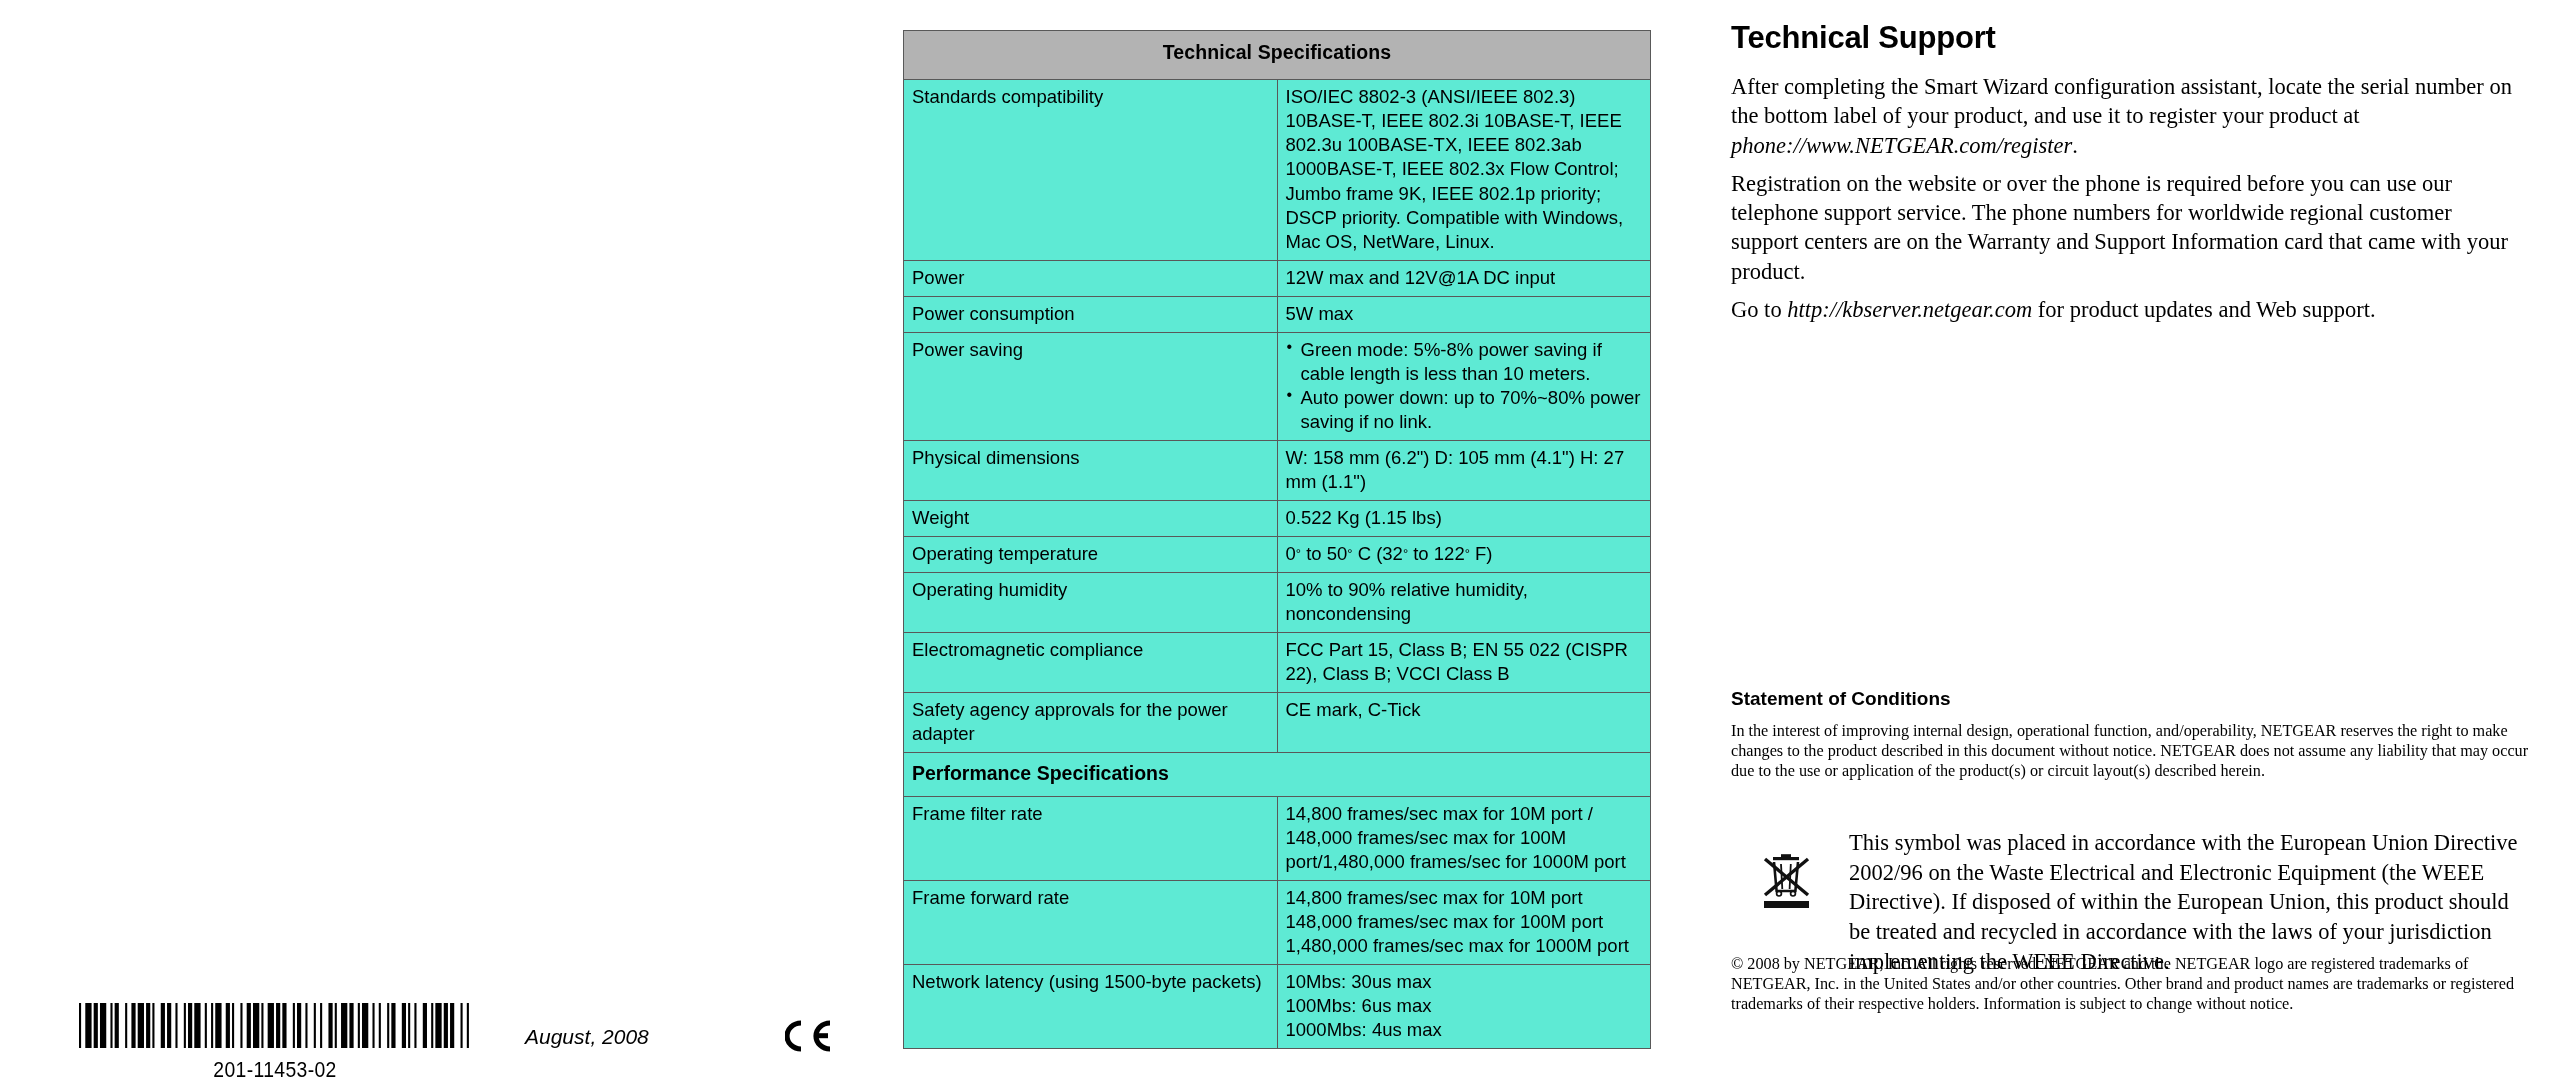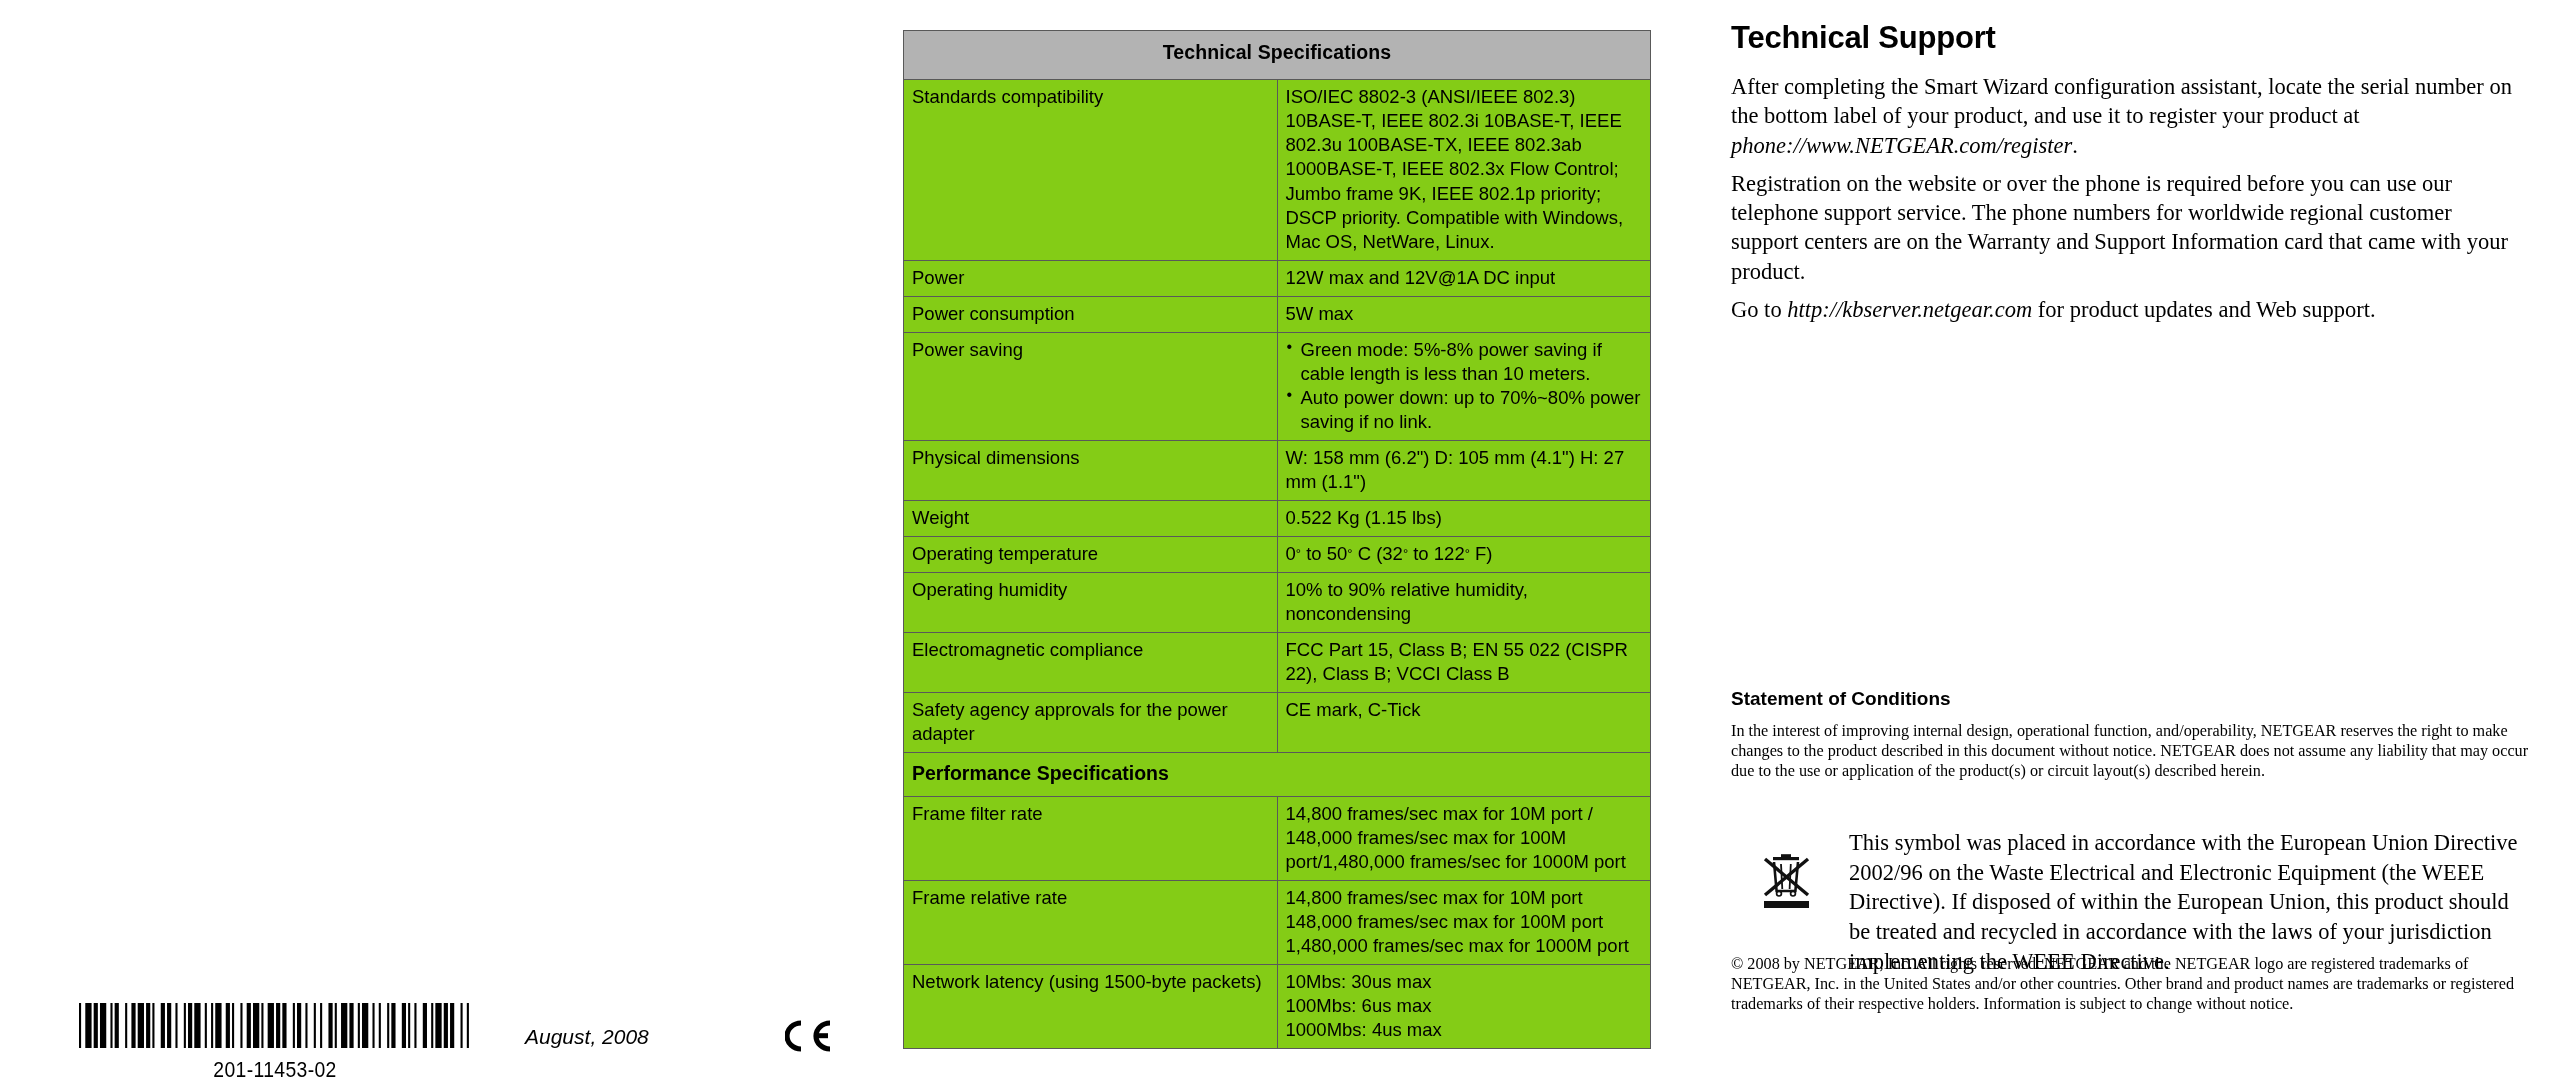--- a/index.html
+++ b/index.html
@@ -28,21 +28,21 @@
     width: 100%;
     table-layout: fixed;
     font-family: "Liberation Sans", sans-serif;
   }
   table.spec td {
     border: 1px solid #595959;
     padding: 5px 8px 6px 8px;
     font-size: 18.5px;
     line-height: 1.30;
     vertical-align: top;
-    background: #84cc16;
+    background: #5eead4;
   }
   td.col-label { width: 225px; }
   td.col-value { width: auto; }
 
   tr.title-row td {
     background: #b3b3b3;
     text-align: center;
     font-weight: bold;
     font-size: 19.5px;
     padding-top: 9px;
@@ -236,21 +236,21 @@
           <td class="col-value">CE mark, C-Tick</td>
         </tr>
         <tr class="section-row">
           <td colspan="2">Performance Specifications</td>
         </tr>
         <tr>
           <td class="col-label">Frame filter rate</td>
           <td class="col-value">14,800 frames/sec max for 10M port / 148,000 frames/sec max for 100M port/1,480,000 frames/sec for 1000M port</td>
         </tr>
         <tr>
-          <td class="col-label">Frame relative rate</td>
+          <td class="col-label">Frame forward rate</td>
           <td class="col-value">14,800 frames/sec max for 10M port<br>148,000 frames/sec max for 100M port<br>1,480,000 frames/sec max for 1000M port</td>
         </tr>
         <tr>
           <td class="col-label">Network latency (using 1500-byte packets)</td>
           <td class="col-value">10Mbs: 30us max<br>100Mbs: 6us max<br>1000Mbs: 4us max</td>
         </tr>
       </tbody>
   </table>
 </div>
 

